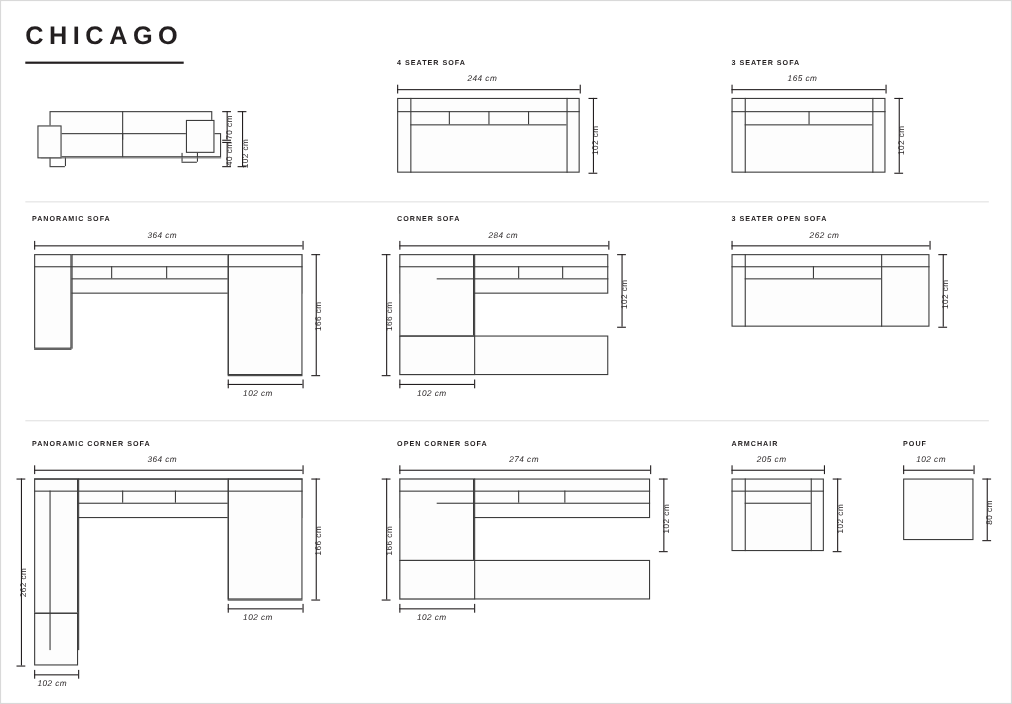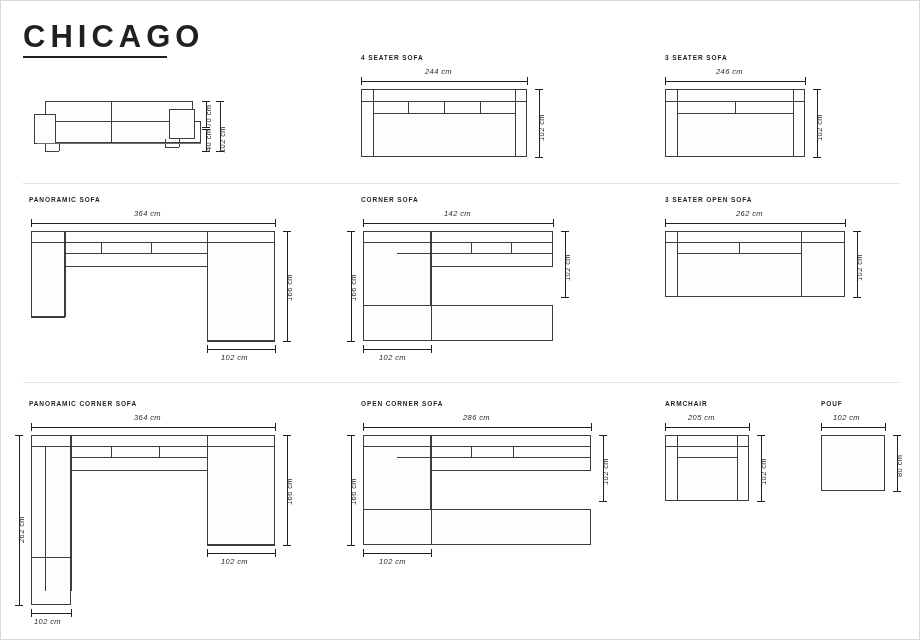--- a/index.html
+++ b/index.html
@@ -12,21 +12,21 @@
     position:relative;
   }
   .page{
     position:absolute;inset:0;
     border:1px solid #d9d9d9;
     box-sizing:border-box;
   }
   
   .brand{
     position:absolute;left:22px;top:18px;
-    font-size:31px;letter-spacing:5px;font-weight:bold;
+    font-size:23px;letter-spacing:5px;font-weight:bold;
   }
   .brand-rule{
     position:absolute;left:22px;top:55px;width:144px;height:2px;background:#231f20;
   }
   
   .label{
     position:absolute;
     font-size:6.5px;letter-spacing:.9px;font-weight:bold;color:#231f20;
     white-space:nowrap;
   }
@@ -139,21 +139,21 @@
     <div class="lnh" style="left:664px;top:100px;width:140px;"></div>
     <div class="lnh" style="left:676px;top:112px;width:116px;"></div>
     <div class="lnv" style="left:676px;top:88px;height:68px;"></div>
     <div class="lnv" style="left:792px;top:88px;height:68px;"></div>
     <div class="lnv" style="left:734px;top:100px;height:12px;"></div>
   </div>
   <div>
     <div class="mline-h" style="left:664px;top:80px;width:140px;"></div>
     <div class="tick-v" style="left:664px;top:76px;height:8px;"></div>
     <div class="tick-v" style="left:804px;top:76px;height:8px;"></div>
-    <div class="dim" style="left:715px;top:66px;">246 cm</div>
+    <div class="dim" style="left:715px;top:66px;">165 cm</div>
 
     <div class="mline-v" style="left:816px;top:88px;height:68px;"></div>
     <div class="tick-h" style="left:812px;top:88px;width:8px;"></div>
     <div class="tick-h" style="left:812px;top:156px;width:8px;"></div>
     <div class="dim-v" style="left:814px;top:140px;">102 cm</div>
   </div>
 
   <div class="sec-sep" style="left:22px;top:182px;width:876px;"></div>
 
   <div class="label" style="left:28px;top:195px;">PANORAMIC SOFA</div>
@@ -205,21 +205,21 @@
     <div class="lnh" style="left:396px;top:252px;width:156px;"></div>
     <div class="lnv" style="left:430px;top:230px;height:110px;"></div>
     <div class="lnv" style="left:470px;top:241px;height:11px;"></div>
     <div class="lnv" style="left:510px;top:241px;height:11px;"></div>
     <div class="lnh" style="left:362px;top:304px;width:68px;"></div>
   </div>
   <div>
     <div class="mline-h" style="left:362px;top:222px;width:190px;"></div>
     <div class="tick-v" style="left:362px;top:218px;height:8px;"></div>
     <div class="tick-v" style="left:552px;top:218px;height:8px;"></div>
-    <div class="dim" style="left:443px;top:208px;">142 cm</div>
+    <div class="dim" style="left:443px;top:208px;">284 cm</div>
 
     <div class="mline-v" style="left:564px;top:230px;height:66px;"></div>
     <div class="tick-h" style="left:560px;top:230px;width:8px;"></div>
     <div class="tick-h" style="left:560px;top:296px;width:8px;"></div>
     <div class="dim-v" style="left:562px;top:280px;">102 cm</div>
 
     <div class="mline-v" style="left:350px;top:230px;height:110px;"></div>
     <div class="tick-h" style="left:346px;top:230px;width:8px;"></div>
     <div class="tick-h" style="left:346px;top:340px;width:8px;"></div>
     <div class="dim-v" style="left:348px;top:300px;">166 cm</div>
@@ -312,21 +312,21 @@
     <div class="lnh" style="left:396px;top:456px;width:194px;"></div>
     <div class="lnv" style="left:430px;top:434px;height:110px;"></div>
     <div class="lnv" style="left:470px;top:445px;height:11px;"></div>
     <div class="lnv" style="left:512px;top:445px;height:11px;"></div>
     <div class="lnh" style="left:362px;top:508px;width:68px;"></div>
   </div>
   <div>
     <div class="mline-h" style="left:362px;top:426px;width:228px;"></div>
     <div class="tick-v" style="left:362px;top:422px;height:8px;"></div>
     <div class="tick-v" style="left:590px;top:422px;height:8px;"></div>
-    <div class="dim" style="left:462px;top:412px;">286 cm</div>
+    <div class="dim" style="left:462px;top:412px;">274 cm</div>
 
     <div class="mline-v" style="left:602px;top:434px;height:66px;"></div>
     <div class="tick-h" style="left:598px;top:434px;width:8px;"></div>
     <div class="tick-h" style="left:598px;top:500px;width:8px;"></div>
     <div class="dim-v" style="left:600px;top:484px;">102 cm</div>
 
     <div class="mline-v" style="left:350px;top:434px;height:110px;"></div>
     <div class="tick-h" style="left:346px;top:434px;width:8px;"></div>
     <div class="tick-h" style="left:346px;top:544px;width:8px;"></div>
     <div class="dim-v" style="left:348px;top:504px;">166 cm</div>

